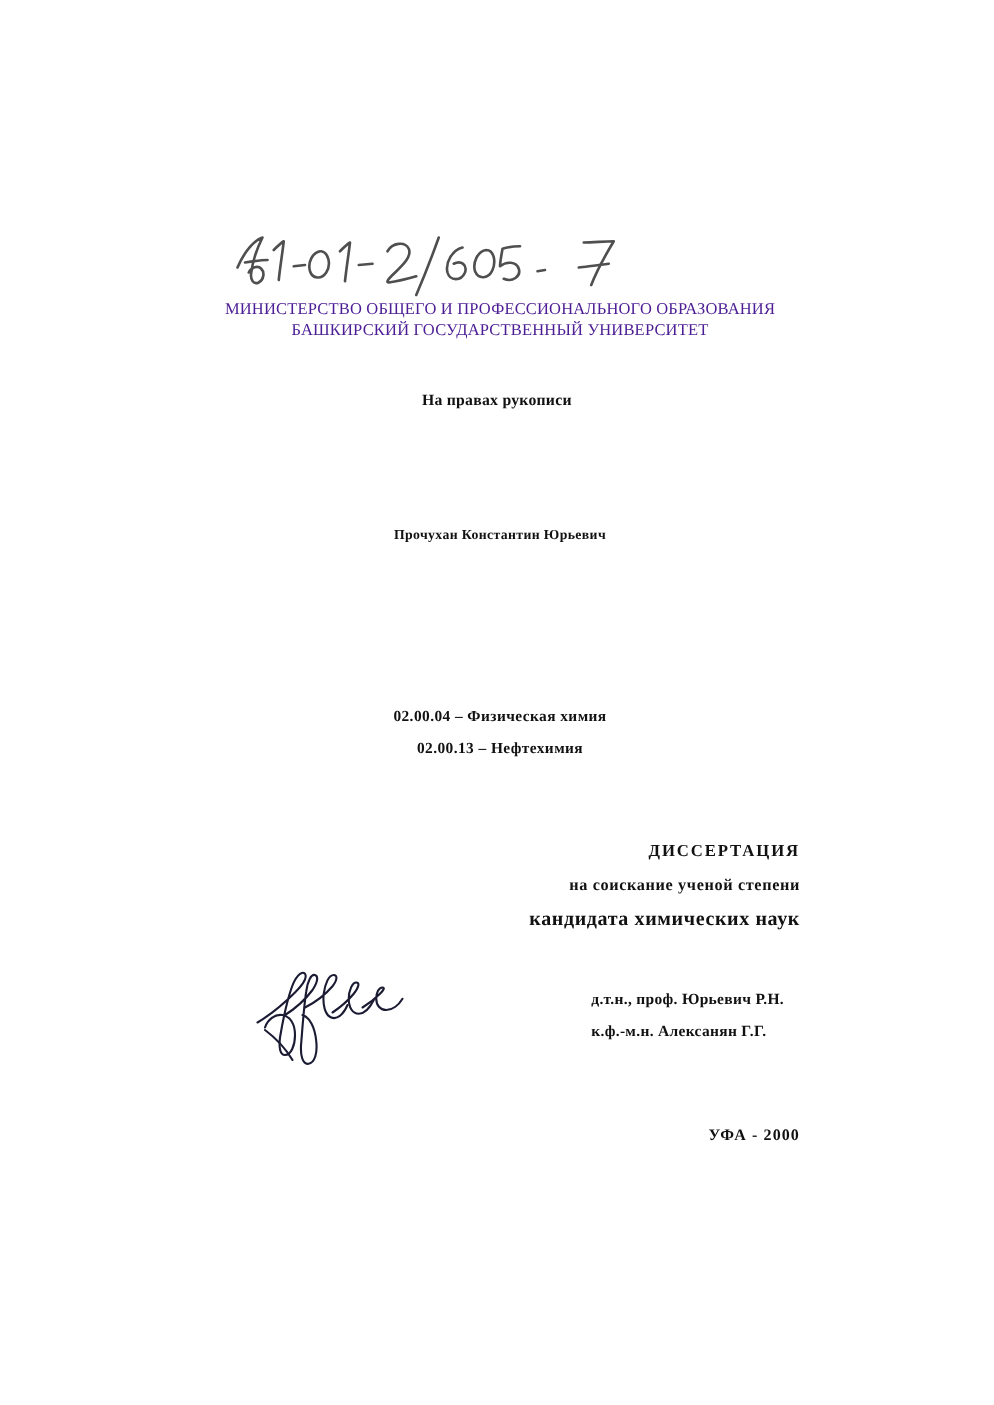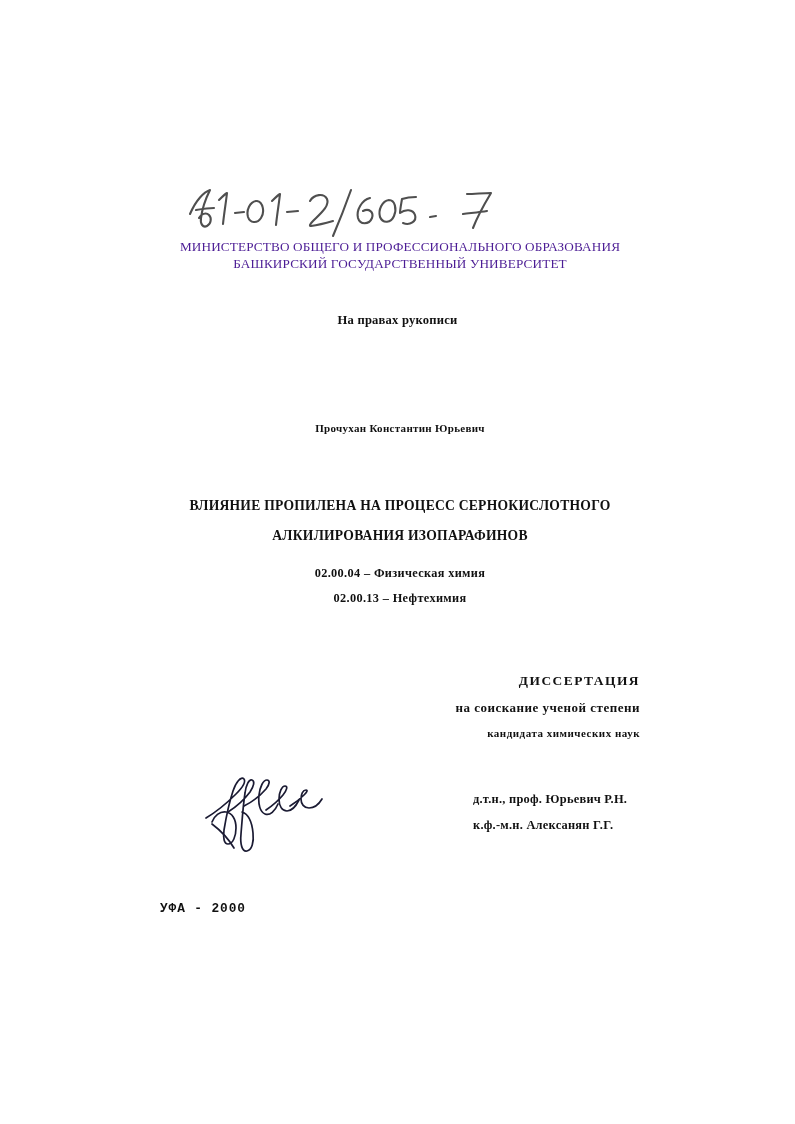--- a/index.html
+++ b/index.html
@@ -110,21 +110,21 @@
     font-weight: bold;
     letter-spacing: 1.5px;
   }
   .dissertation .d-sub {
     font-size: 13px;
     font-weight: bold;
     letter-spacing: 0.5px;
     margin-top: 11px;
   }
   .dissertation .d-sub2 {
-    font-size: 11px;
+    font-size: 16px;
     font-weight: bold;
     letter-spacing: 0.5px;
     margin-top: 11px;
   }
 
   
   .signature {
     position: absolute;
     left: 198px;
     top: 762px;
@@ -150,25 +150,24 @@
     letter-spacing: 0.25px;
   }
   .supervisor div { white-space: nowrap; }
 
   
   .footer-city {
     position: absolute;
     left: 160px;
     top: 901px;
     width: 480px;
-    text-align: left;
+    text-align: right;
     font-size: 12.8px;
     font-weight: bold;
     letter-spacing: 0.9px;
-    font-family: Liberation Mono, monospace;
   }
 </style>
 </head>
 <body>
 
 <div class="page">
 
   <div class="catalog-mark">
     <svg viewBox="0 0 330 54" xmlns="http://www.w3.org/2000/svg">
       <g fill="none" stroke="#4f4f4f" stroke-width="2.1" stroke-linecap="round" stroke-linejoin="round">
@@ -206,24 +205,20 @@
 
   <div class="ministry">
     <div>МИНИСТЕРСТВО ОБЩЕГО И ПРОФЕССИОНАЛЬНОГО ОБРАЗОВАНИЯ</div>
     <div>БАШКИРСКИЙ ГОСУДАРСТВЕННЫЙ УНИВЕРСИТЕТ</div>
   </div>
 
   <div class="manuscript-note">На правах рукописи</div>
 
   <div class="author">Прочухан Константин Юрьевич</div>
 
-  <div class="title">
-    <div>ВЛИЯНИЕ ПРОПИЛЕНА НА ПРОЦЕСС СЕРНОКИСЛОТНОГО</div>
-    <div>АЛКИЛИРОВАНИЯ ИЗОПАРАФИНОВ</div>
-  </div>
 
   <div class="specialties">
     <div>02.00.04 – Физическая химия</div>
     <div>02.00.13 – Нефтехимия</div>
   </div>
 
   <div class="dissertation">
     <div class="d-head">ДИССЕРТАЦИЯ</div>
     <div class="d-sub">на соискание ученой степени</div>
     <div class="d-sub2">кандидата химических наук</div>

